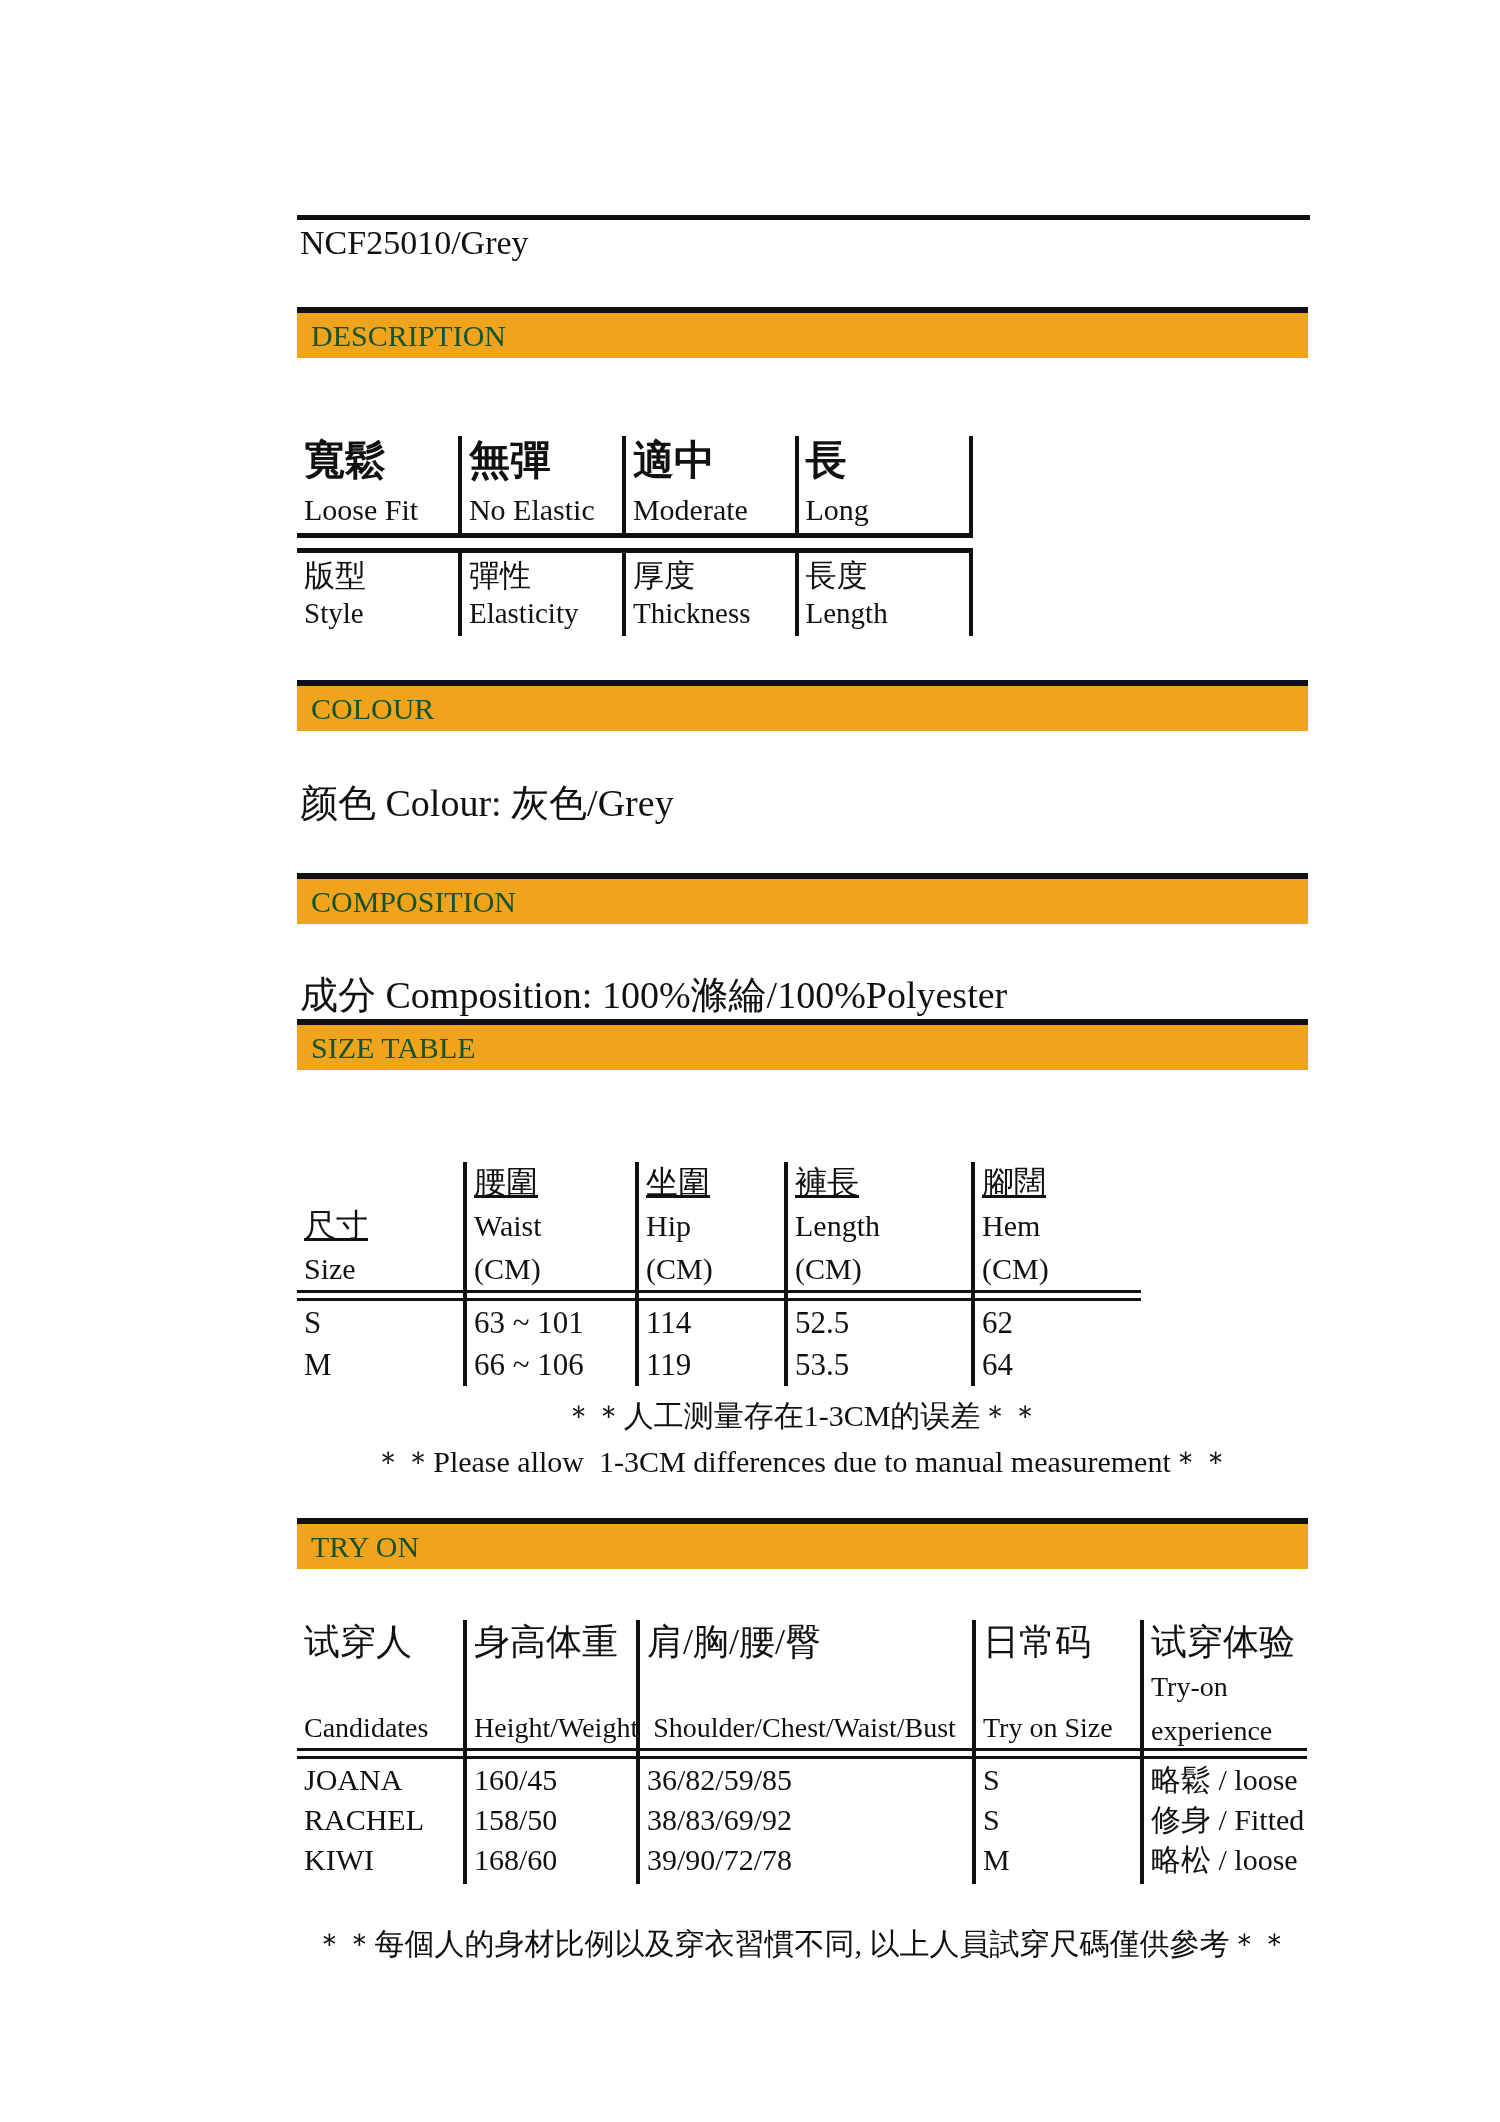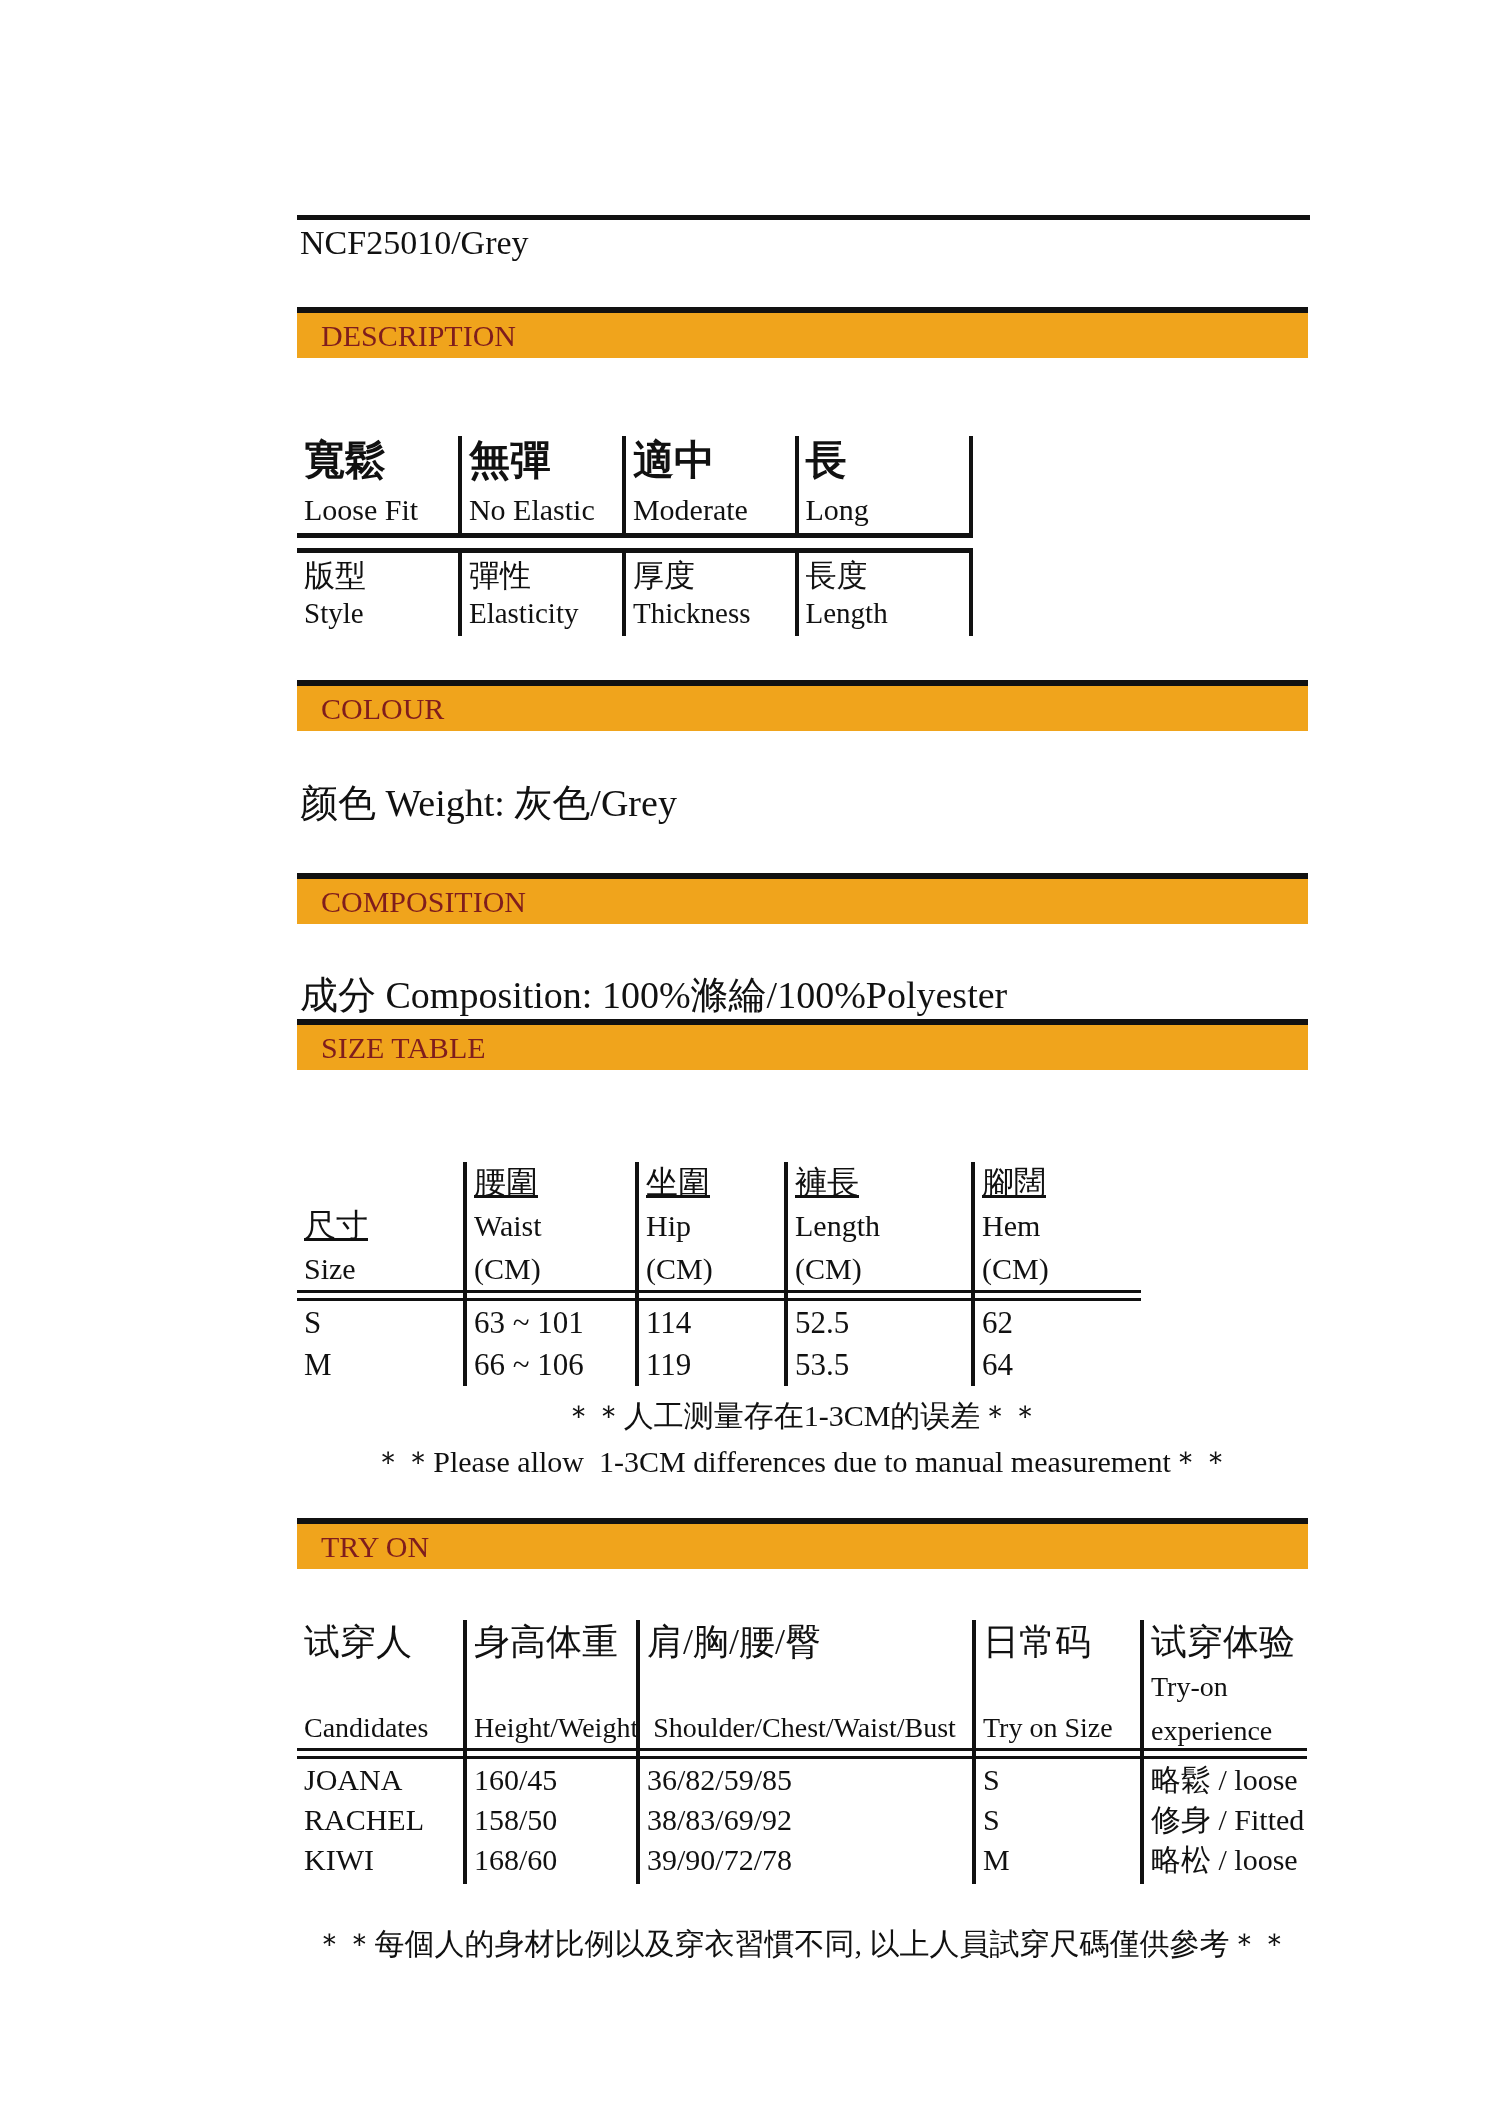--- a/index.html
+++ b/index.html
@@ -16,22 +16,22 @@
   .rule{background:var(--rule);}
 
   
   .top-rule{left:297px;top:215px;width:1013px;height:5px;}
   .title{left:300px;top:224px;font-size:34px;}
 
   
   .banner{left:297px;width:1011px;}
   .banner .bl{height:6px;background:var(--rule);}
   .banner .bar{
-    height:45px;background:var(--banner);color:#7f1d1d;
-    font-size:30px;display:flex;align-items:center;padding-left:24px;
+    height:45px;background:var(--banner);color:#14532d;
+    font-size:30px;display:flex;align-items:center;padding-left:14px;
   }
   .b-desc{top:307px;} .b-col{top:680px;} .b-comp{top:873px;}
   .b-size{top:1019px;} .b-try{top:1518px;}
 
   
   .dtable{left:297px;width:676px;display:flex;box-sizing:border-box;}
   .dtable .c{box-sizing:border-box;display:flex;flex-direction:column;
     justify-content:space-between;padding:2px 0 6px 7px;}
   .dw1{width:168px;} .dw2{width:171px;} .dw3{width:180px;} .dw4{width:186px;}
   .vline{border-left:4px solid var(--rule);}
@@ -130,21 +130,21 @@
     <div class="en">Length</div>
   </div>
 </div>
 
 <div class="abs banner b-col">
   <div class="bl"></div>
   <div class="bar">
     <span>COLOUR</span>
   </div>
 </div>
-<div class="abs stmt colour-line">颜色 Weight: 灰色/Grey</div>
+<div class="abs stmt colour-line">颜色 Colour: 灰色/Grey</div>
 
 <div class="abs banner b-comp">
   <div class="bl"></div>
   <div class="bar">
     <span>COMPOSITION</span>
   </div>
 </div>
 <div class="abs stmt comp-line">成分 Composition: 100%滌綸/100%Polyester</div>
 
 <div class="abs banner b-size">

